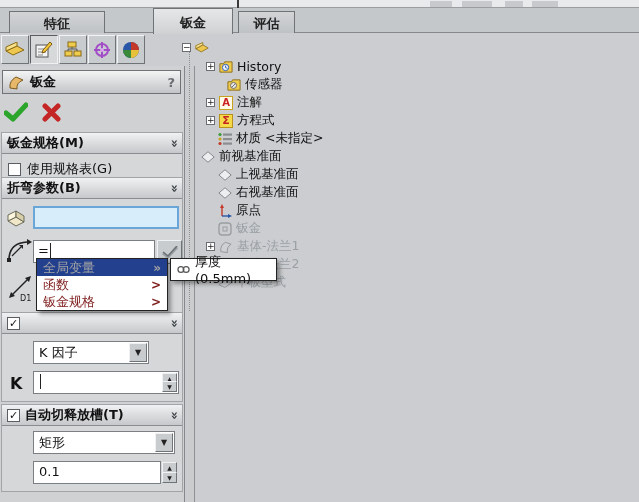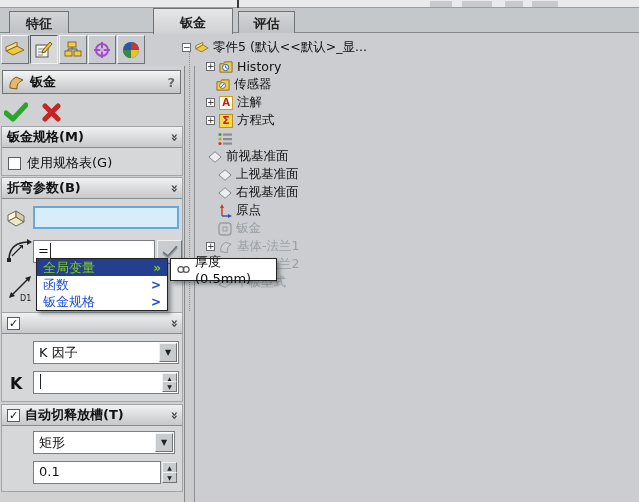--- a/index.html
+++ b/index.html
@@ -71,23 +71,23 @@
   .confirmbtn {
     position:absolute; width:25px; height:24px; background:#c9cccf;
     border:1px solid; border-color:#f0f1f2 #6f7376 #6f7376 #f0f1f2;
     display:flex; align-items:center; justify-content:center;
   }
   
   .menu {
     position:absolute; left:36px; top:258px; width:132px; background:#fff;
     border:1px solid #222; box-shadow:3px 3px 4px rgba(0,0,0,.35); z-index:30; font-size:13px;
   }
-  .menu-item { display:flex; align-items:center; height:17px; padding:0 6px; color:#1d4ed8; }
+  .menu-item { display:flex; align-items:center; height:17px; padding:0 6px; color:#7f1d1d; }
   .menu-item .arrow { margin-left:auto; font-weight:bold; font-size:12px; }
-  .menu-item.selected { background:#23408e; color:#84cc16;gap:10px; }
+  .menu-item.selected { background:#23408e; color:#a3a3a3;gap:10px; }
   
   .flyout {
     position:absolute; left:170px; top:258px; width:107px; height:23px; background:#fff;
     border:1px solid #222; box-shadow:3px 3px 4px rgba(0,0,0,.35); z-index:31;
     display:flex; align-items:center; gap:5px; padding:0 6px; font-size:13px;
   }
   
   .splitter { position:absolute; left:186px; top:66px; width:9px; height:436px; background:#caccce; border-right:1px solid #8e9194; }
   
   .treearea { position:absolute; left:196px; top:33px; right:0; bottom:0; background:#cbcdd0; }
@@ -108,21 +108,21 @@
 
   <div class="topstrip">
     <div class="frag" style="left:430px;width:22px;"></div>
     <div class="frag" style="left:462px;width:30px;"></div>
     <div class="frag" style="left:505px;width:18px;"></div>
     <div class="frag" style="left:532px;width:26px;"></div>
     <div class="vline" style="left:237px;"></div>
   </div>
 
   <div class="tabbar">
-    <div class="tab" style="left:9px;width:60px;">特征</div>
+    <div class="tab" style="left:9px;width:96px;">特征</div>
     <div class="tab active" style="left:153px;width:80px;">钣金</div>
     <div class="tab" style="left:238px;width:57px;">评估</div>
   </div>
 
   <div class="pmtabs">
     <div class="pmbtn" style="left:0;">
       <svg width="20" height="16" viewBox="0 0 20 16">
         <polygon points="1,9 8,13 19,8 12,4" fill="#eec84e" stroke="#8a6a14"></polygon>
         <polygon points="1,9 1,5 12,0 12,4" fill="#f6e08a" stroke="#8a6a14"></polygon>
       </svg>
@@ -173,21 +173,21 @@
 
     <div class="okrow">
       <svg width="24" height="20" viewBox="0 0 24 20">
         <polyline points="2,11 9,17 22,3" fill="none" stroke="#2ba52b" stroke-width="5" stroke-linecap="round" stroke-linejoin="round"></polyline>
       </svg>
       <svg width="19" height="19" viewBox="0 0 19 19">
         <path d="M3,3 L16,16 M16,3 L3,16" stroke="#c42626" stroke-width="5" stroke-linecap="round"></path>
       </svg>
     </div>
 
-    <div class="group" style="top:60px;height:50px;">
+    <div class="group" style="top:66px;height:50px;">
       <div class="sec">
         <span>钣金规格(M)</span>
         <span class="chev">«</span>
       </div>
       <div class="cbrow">
         <span class="checkbox"></span>
         <span>使用规格表(G)</span>
       </div>
     </div>
 
@@ -227,21 +227,21 @@
         <polygon points="24,2 22,8 18,4" fill="#222"></polygon>
         <text x="13" y="27" font-size="8" fill="#222" font-family="DejaVu Sans">D1</text>
       </svg>
     </div>
 
     <div class="group" style="top:246px;height:90px;">
       <div class="sec">
         <span class="checkbox">✓</span>
         <span class="chev">«</span>
       </div>
-      <div class="combo" style="position:absolute;left:31px;top:28px;width:146px;">
+      <div class="combo" style="position:absolute;left:31px;top:28px;width:116px;">
         <span>K 因子</span>
         <span class="drop">▼</span>
       </div>
       <span class="kletter" style="position:absolute;left:8px;top:61px;">K</span>
       <div class="spin inner" style="position:absolute;left:31px;top:58px;width:146px;">
         <span></span><span class="cursor"></span>
         <span class="up">▲</span>
         <span class="dn">▼</span>
       </div>
     </div>
@@ -268,34 +268,33 @@
 
   <div class="treearea">
     <div class="tree">
       <div class="vconn" style="left:1px;top:14px;height:262px;"></div>
       <div class="trow" style="left:-6px;top:4px;">
         <span class="ebox">−</span>
         <svg class="licon" width="18" height="14" viewBox="0 0 18 14">
           <polygon points="1,8 8,12 17,7 10,3" fill="#eec84e" stroke="#8a6a14"></polygon>
           <polygon points="1,8 1,4 10,0 10,3" fill="#f6e08a" stroke="#8a6a14"></polygon>
         </svg>
-        <span>零件5  (默认&lt;&lt;默认&gt;_显...</span>
       </div>
 
       <div class="trow" style="left:18px;top:23px;">
         <span class="ebox">+</span>
         <svg class="licon" width="15" height="13" viewBox="0 0 15 13">
           <path d="M1,3 L5,3 L6,1 L14,1 L14,12 L1,12 Z" fill="#f0cc4e" stroke="#8a6a14"></path>
           <circle cx="7" cy="7" r="3.4" fill="#e8f2ff" stroke="#2a56a8"></circle>
           <path d="M7,5 L7,7 L9,8" stroke="#2a56a8" fill="none"></path>
         </svg>
         <span>History</span>
       </div>
 
-      <div class="trow" style="left:28px;top:41px;font-family:Liberation Mono, monospace;">
+      <div class="trow" style="left:39px;top:41px;font-family:Liberation Mono, monospace;">
         <svg class="licon" width="15" height="13" viewBox="0 0 15 13">
           <path d="M1,3 L5,3 L6,1 L14,1 L14,12 L1,12 Z" fill="#f0cc4e" stroke="#8a6a14"></path>
           <circle cx="7" cy="7" r="3.2" fill="#e8e8e8" stroke="#666"></circle>
           <line x1="5" y1="9" x2="9" y2="5" stroke="#666"></line>
         </svg>
         <span>传感器</span>
       </div>
 
       <div class="trow" style="left:18px;top:59px;">
         <span class="ebox">+</span>
@@ -311,23 +310,24 @@
 
       <div class="trow" style="left:30px;top:95px;">
         <svg class="licon" width="14" height="13" viewBox="0 0 14 13">
           <circle cx="2" cy="2" r="1.6" fill="#3a9a3a"></circle>
             <rect x="5" y="1" width="9" height="2.2" fill="#8a8d90"></rect>
           <circle cx="2" cy="6.5" r="1.6" fill="#c8a21e"></circle>
             <rect x="5" y="5.5" width="9" height="2.2" fill="#8a8d90"></rect>
           <circle cx="2" cy="11" r="1.6" fill="#c43a2a"></circle>
             <rect x="5" y="10" width="9" height="2.2" fill="#8a8d90"></rect>
         </svg>
-      </div>
-
-      <div class="trow" style="left:20px;top:113px;">
+        <span>材质 &lt;未指定&gt;</span>
+      </div>
+
+      <div class="trow" style="left:13px;top:113px;">
         <svg class="licon" width="16" height="14" viewBox="0 0 16 14">
           <polygon points="8,1 15,7 8,13 1,7" fill="#eceef0" stroke="#7a7e82"></polygon>
         </svg>
         <span>前视基准面</span>
       </div>
 
       <div class="trow" style="left:30px;top:131px;">
         <svg class="licon" width="16" height="14" viewBox="0 0 16 14">
           <polygon points="8,1 15,7 8,13 1,7" fill="#eceef0" stroke="#7a7e82"></polygon>
         </svg>

